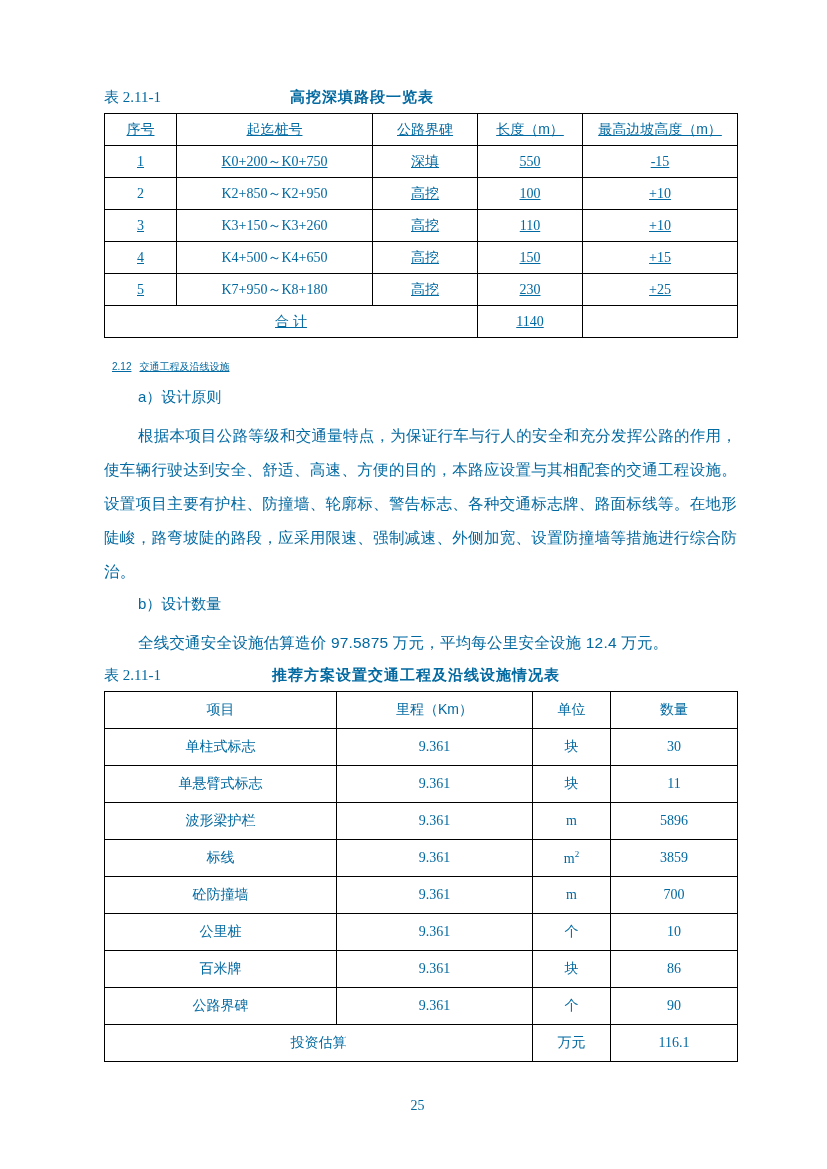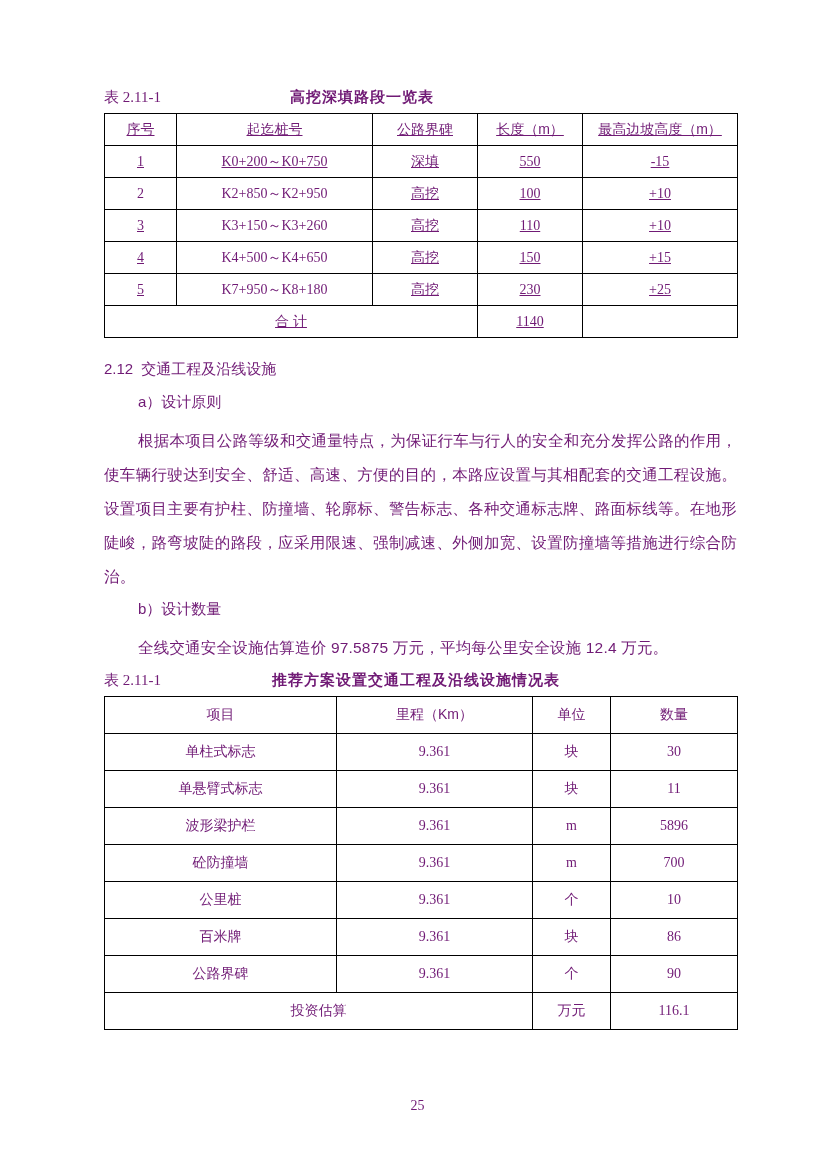--- a/index.html
+++ b/index.html
@@ -8,21 +8,21 @@
     background: #b0b0b0;
   }
   .page {
     width: 827px;
     height: 1169px;
     background: #ffffff;
     margin: 0 auto;
     position: relative;
     box-sizing: border-box;
     font-family: "Liberation Serif", serif;
-    color: #701a75;
+    color: #0369a1;
   }
   .content {
     position: absolute;
     left: 104px;
     top: 88px;
     width: 633px;
   }
 
   
   .cap-row {
@@ -63,22 +63,23 @@
   table.t2 td { height: 36px; }
   .u { text-decoration: underline; }
   .cn {
     font-family: "Liberation Sans", sans-serif;
     font-size: 14px;
   }
 
   
   .sec-head {
     font-family: "Liberation Sans", sans-serif;
-    font-size: 15px;
-    margin: 22px 0 14px 0;
+    font-size: 10px;
+    margin: 22px 0 14px 8px;
+    text-decoration: underline;
   }
   .sec-head .num { margin-right: 8px; }
   .sub-head {
     font-family: "Liberation Sans", sans-serif;
     font-size: 15px;
     margin: 0 0 12px 34px;
   }
   p.para {
     font-family: "Liberation Sans", sans-serif;
     font-size: 15.5px;
@@ -216,20 +217,26 @@
           <td><span class="cn">块</span></td>
           <td><span>11</span></td>
         </tr>
         <tr>
           <td><span class="cn">波形梁护栏</span></td>
           <td><span>9.361</span></td>
           <td><span>m</span></td>
           <td><span>5896</span></td>
         </tr>
         <tr>
+          <td><span class="cn">标线</span></td>
+          <td><span>9.361</span></td>
+          <td><span>m<sup>2</sup></span></td>
+          <td><span>3859</span></td>
+        </tr>
+        <tr>
           <td><span class="cn">砼防撞墙</span></td>
           <td><span>9.361</span></td>
           <td><span>m</span></td>
           <td><span>700</span></td>
         </tr>
         <tr>
           <td><span class="cn">公里桩</span></td>
           <td><span>9.361</span></td>
           <td><span class="cn">个</span></td>
           <td><span>10</span></td>

